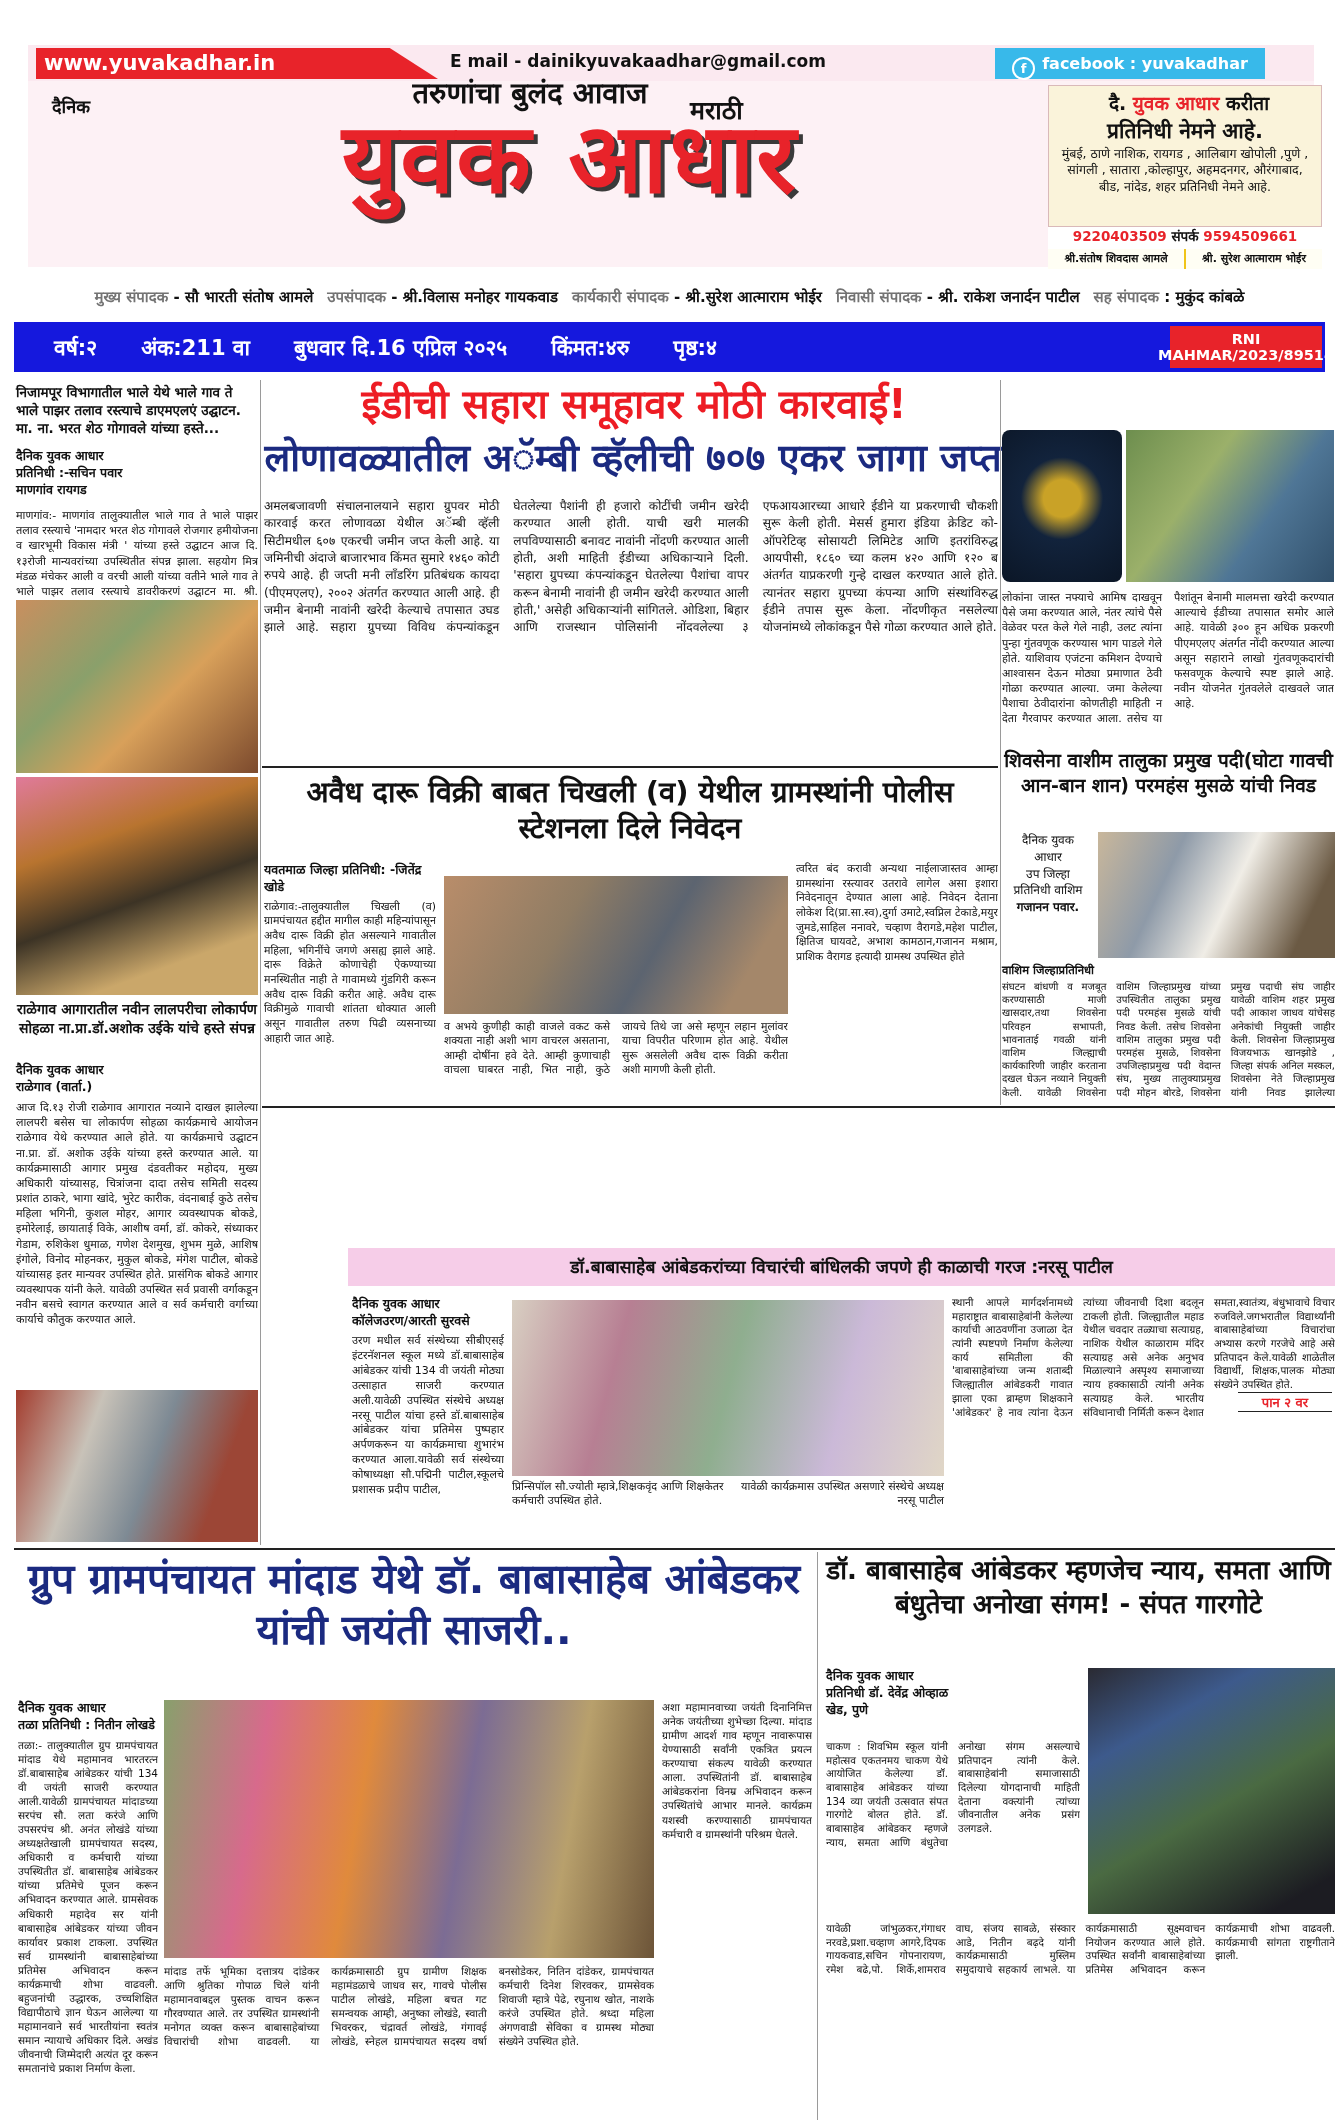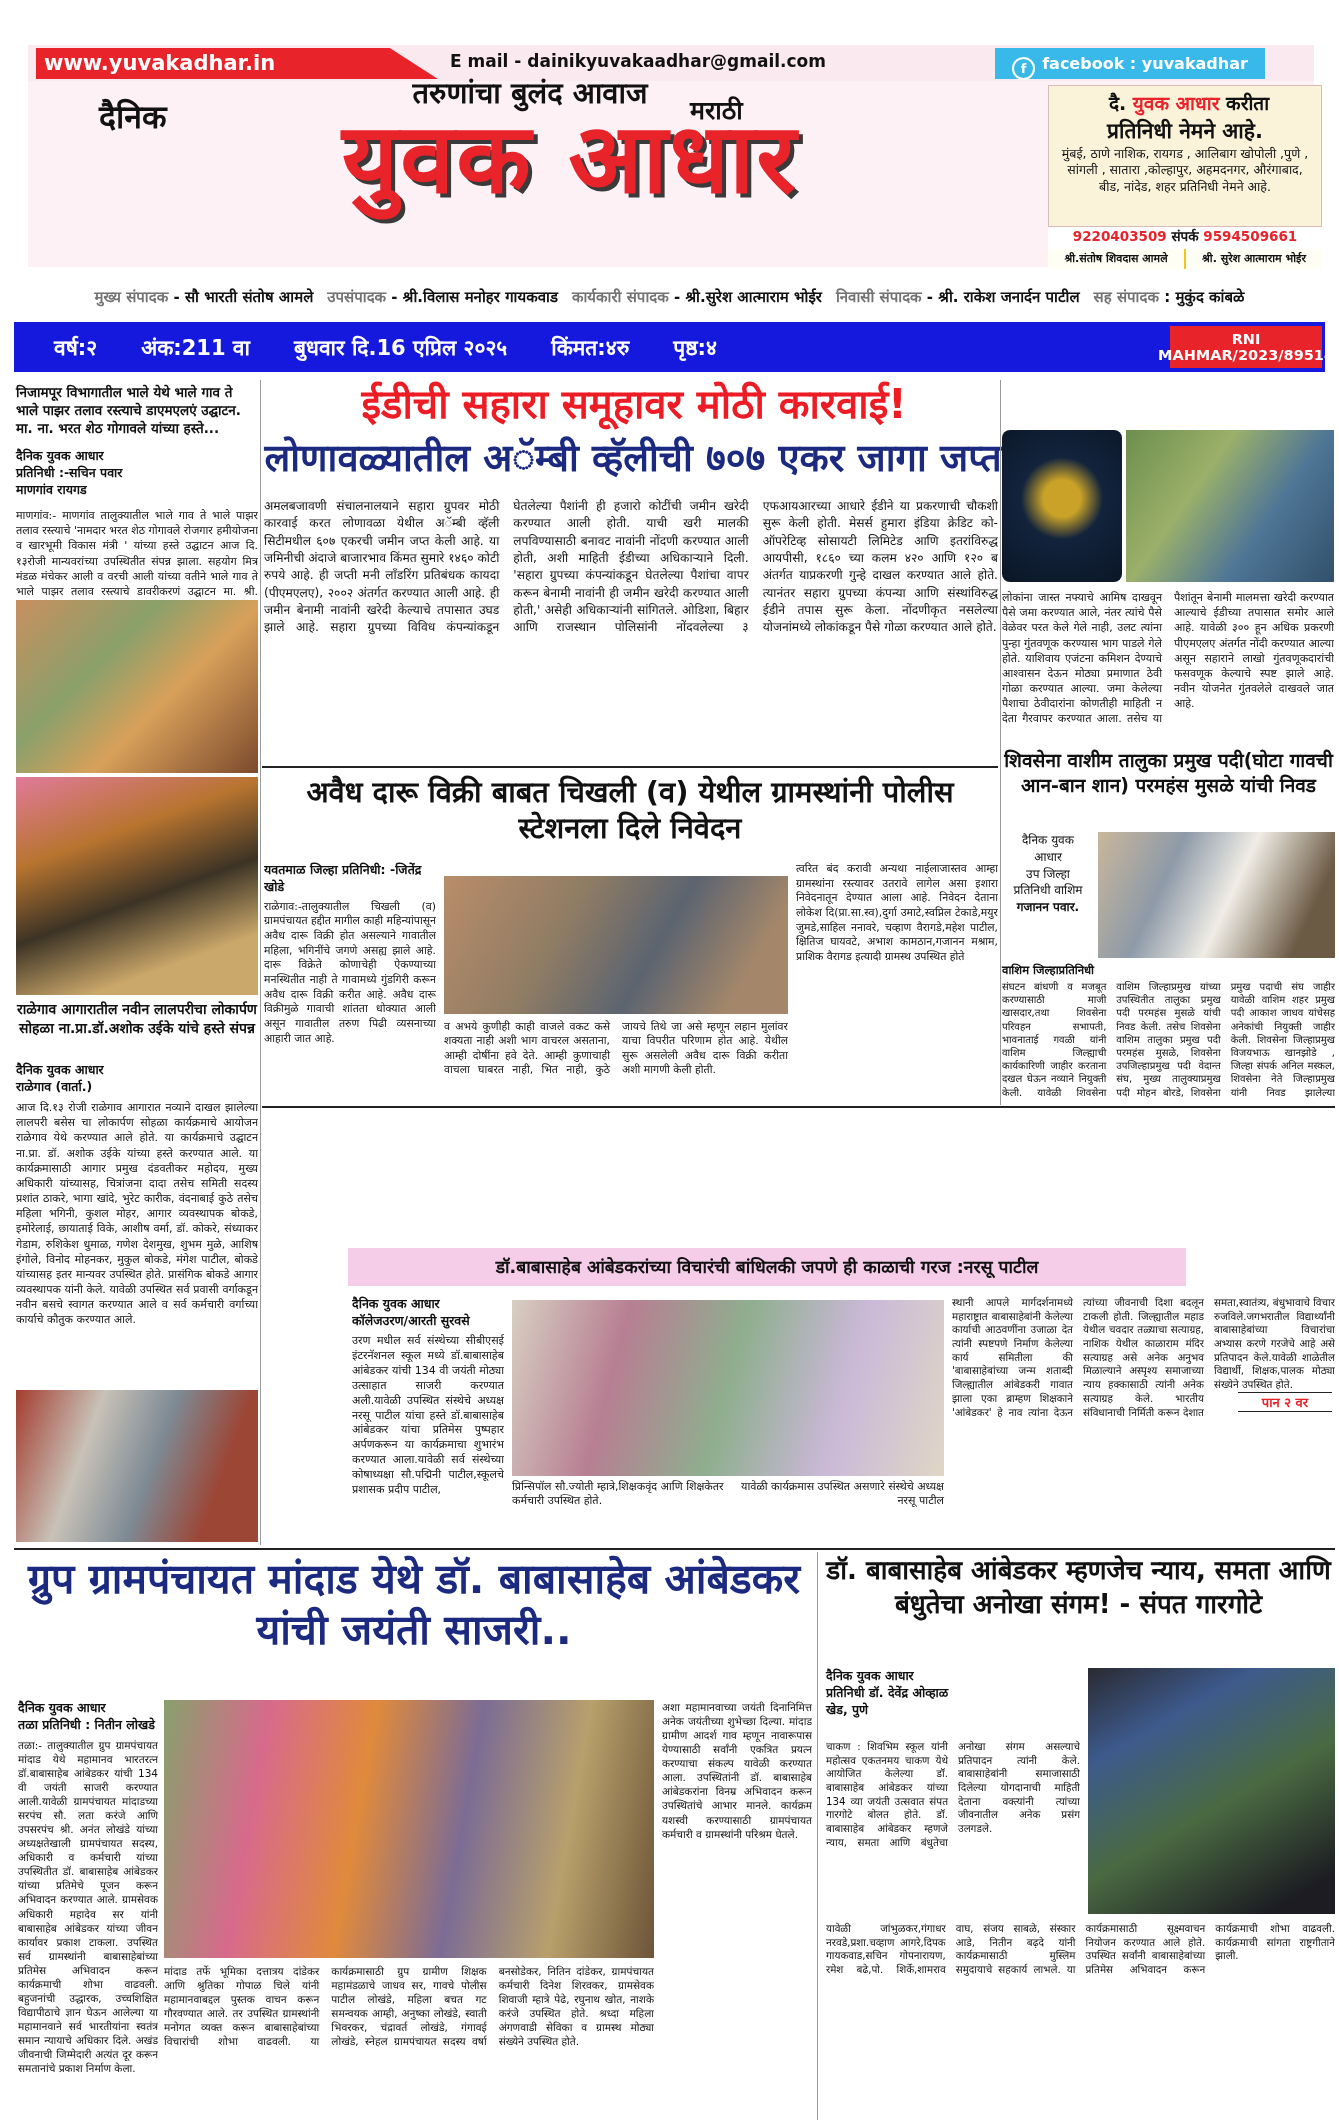--- a/index.html
+++ b/index.html
@@ -18,21 +18,21 @@
   .ribbon{left:36px;top:48px;width:402px;height:31px;background:#e8232a;
           clip-path:polygon(0 0,88% 0,100% 100%,0 100%);color:#fff;font-size:21px;
           font-weight:bold;line-height:31px;padding-left:8px;box-sizing:border-box;}
   .email{left:450px;top:51px;width:500px;font-size:17px;font-weight:bold;color:#111;}
   .fbbox{left:995px;top:48px;width:270px;height:31px;background:#38b9ea;color:#fff;
          font-weight:bold;font-size:16px;line-height:31px;text-align:center;}
   .fbcirc{display:inline-block;width:19px;height:19px;border:2px solid #fff;border-radius:50%;
           line-height:19px;font-size:13px;margin-right:7px;vertical-align:-4px;}
   
   .masthead-bg{left:28px;top:81px;width:1286px;height:186px;background:#fdf1f5;}
-  .daily{left:52px;top:94px;font-size:32px;font-weight:bold;color:#111;margin-left:47px;}
+  .daily{left:52px;top:94px;font-size:18px;font-weight:bold;color:#111;}
   .tagline{left:330px;top:72px;width:400px;text-align:center;font-size:29px;font-weight:bold;color:#111;}
   .lang{left:690px;top:92px;font-size:25px;font-weight:bold;color:#111;}
   .bigtitle{left:100px;top:108px;width:940px;text-align:center;font-size:97px;line-height:1.05;
             font-weight:bold;color:#e8232a;text-shadow:4px 4px 0 #3a3a3a;letter-spacing:2px;}
   .repbox{left:1048px;top:85px;width:274px;height:142px;background:#faf3da;border:1px solid #d9b9b9;
           box-sizing:border-box;text-align:center;padding-top:4px;}
   .repl1{font-size:19px;font-weight:bold;padding-left:8px;}
   .repl1 .red{color:#e8232a;}
   .repl2{font-size:21px;font-weight:bold;}
   .repcities{font-size:12.5px;line-height:1.3;padding:2px 6px;}
@@ -164,21 +164,21 @@
     <div>उप जिल्हा</div>
     <div>प्रतिनिधी वाशिम</div>
     <div class="b">गजानन पवार.</div>
   </div>
   <div class="abs photo" style="left:1098px;top:832px;width:237px;height:126px;background:linear-gradient(115deg,#c9b79b,#8e9aa8 30%,#f0ede6 55%,#6b5a44 85%);"></div>
   <div class="abs b" style="left:1002px;top:962px;width:200px;font-size:11.5px;">वाशिम जिल्हाप्रतिनिधी</div>
   <div class="abs j clip" style="left:1002px;top:980px;width:333px;height:124px;column-count:3;column-gap:10px;font-size:10px;line-height:1.32;">संघटन बांधणी व मजबूत करण्यासाठी माजी खासदार,तथा शिवसेना परिवहन सभापती, भावनाताई गवळी यांनी वाशिम जिल्ह्याची कार्यकारिणी जाहीर करताना दखल घेऊन नव्याने नियुक्ती केली. यावेळी शिवसेना वाशिम जिल्हाप्रमुख यांच्या उपस्थितीत तालुका प्रमुख पदी परमहंस मुसळे यांची निवड केली. तसेच शिवसेना वाशिम तालुका प्रमुख पदी परमहंस मुसळे, शिवसेना उपजिल्हाप्रमुख पदी वेदान्त संघ, मुख्य तालुक्याप्रमुख पदी मोहन बोरडे, शिवसेना प्रमुख पदाची संघ जाहीर यावेळी वाशिम शहर प्रमुख पदी आकाश जाधव यांचेसह अनेकांची नियुक्ती जाहीर केली. शिवसेना जिल्हाप्रमुख विजयभाऊ खानझोडे , जिल्हा संपर्क अनिल मस्कल, शिवसेना नेते जिल्हाप्रमुख यांनी निवड झालेल्या पदाधिकाऱ्यांचे अभिनंदन केले. निवड झाल्याबद्दल शिवसेना वैराग्यांची मोठ्या संख्येने उपस्थिती होती.</div>
 
   <div class="abs rule" style="left:262px;top:1106px;width:1073px;height:2px;"></div>
 
-  <div class="abs pinkband c b clip" style="left:348px;top:1248px;width:838px;height:38px;font-size:17.5px;line-height:38px;">डॉ.बाबासाहेब आंबेडकरांच्या विचारंची बांधिलकी जपणे ही  काळाची गरज :नरसू पाटील</div>
+  <div class="abs pinkband c b clip" style="left:348px;top:1248px;width:987px;height:38px;font-size:17.5px;line-height:38px;">डॉ.बाबासाहेब आंबेडकरांच्या विचारंची बांधिलकी जपणे ही  काळाची गरज :नरसू पाटील</div>
   <div class="abs clip" style="left:352px;top:1296px;width:152px;height:248px;">
     <div class="by">दैनिक युवक आधार</div>
     <div class="by">कॉलेजउरण/आरती सुरवसे</div>
     <div class="j" style="font-size:11px;line-height:1.36;margin-top:4px;">उरण मधील सर्व संस्थेच्या सीबीएसई इंटरनॅशनल स्कूल मध्ये डॉ.बाबासाहेब आंबेडकर यांची 134 वी जयंती मोठ्या उत्साहात साजरी करण्यात अली.यावेळी उपस्थित संस्थेचे अध्यक्ष नरसू पाटील यांचा हस्ते डॉ.बाबासाहेब आंबेडकर यांचा प्रतिमेस पुष्पहार अर्पणकरून या कार्यक्रमाचा शुभारंभ करण्यात आला.यावेळी सर्व संस्थेच्या कोषाध्यक्षा सौ.पद्मिनी पाटील,स्कूलचे प्रशासक प्रदीप पाटील,</div>
   </div>
   <div class="abs photo" style="left:512px;top:1300px;width:432px;height:176px;background:linear-gradient(105deg,#d8cfc2,#b77f93 25%,#8fae8f 50%,#cbb9d8 75%,#e0d6c6);"></div>
   <div class="abs" style="left:512px;top:1480px;width:432px;display:flex;">
     <div class="cap" style="flex:1;">प्रिन्सिपॉल सौ.ज्योती म्हात्रे,शिक्षकवृंद आणि शिक्षकेतर कर्मचारी उपस्थित होते.</div>
     <div class="cap" style="flex:1;text-align:right;">यावेळी कार्यक्रमास उपस्थित असणारे संस्थेचे अध्यक्ष नरसू पाटील</div>
   </div>

